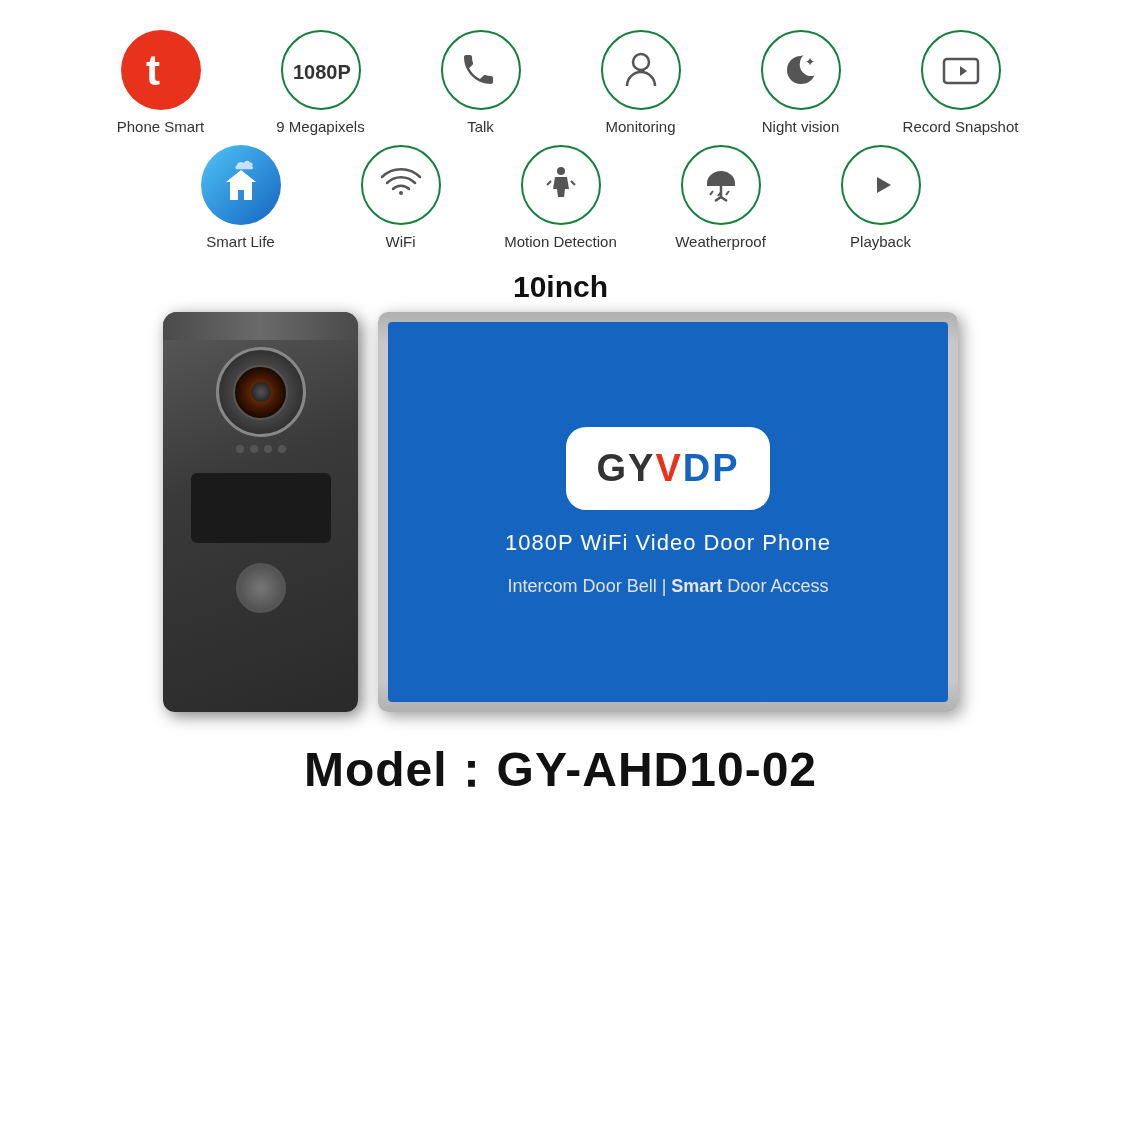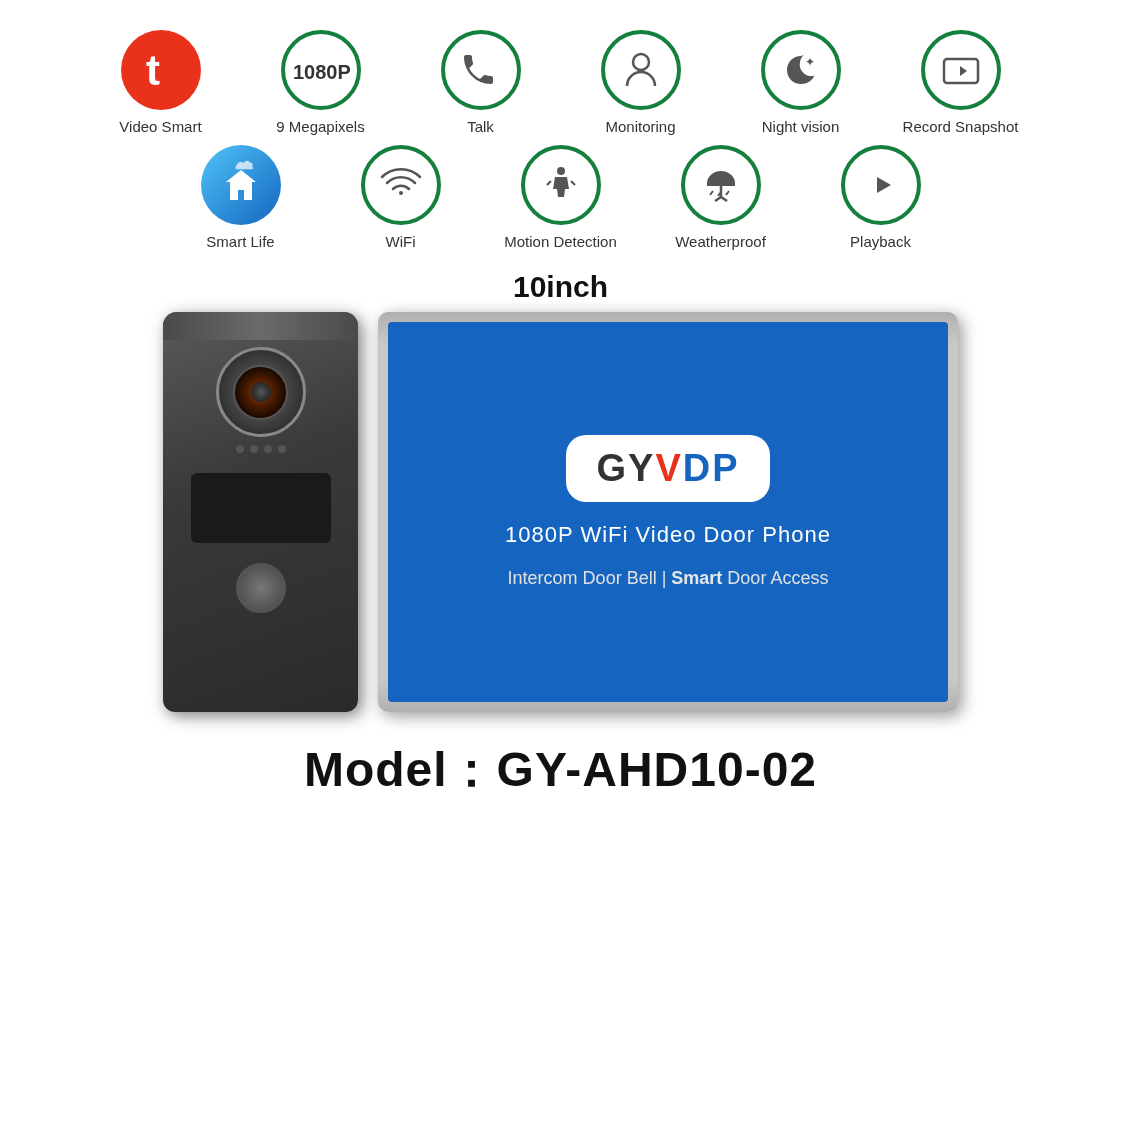--- a/index.html
+++ b/index.html
@@ -44,21 +44,21 @@
       flex-direction: column;
       align-items: center;
       width: 160px;
       gap: 8px;
     }
 
     .feature-icon-wrap {
       width: 80px;
       height: 80px;
       border-radius: 50%;
-      border: 4px solid #15803d;
+      border: 2px solid #15803d;
       display: flex;
       align-items: center;
       justify-content: center;
       font-size: 32px;
     }
 
     .feature-icon-wrap.tuya {
       border: none;
       background: #e8321c;
       color: white;
@@ -203,21 +203,21 @@
       display: flex;
       flex-direction: column;
       align-items: center;
       justify-content: center;
       gap: 20px;
     }
 
     .monitor-logo {
       background: white;
       border-radius: 20px;
-      padding: 12px 30px;
+      padding: 20px 30px;
       display: flex;
       align-items: center;
     }
 
     .logo-text {
       font-size: 38px;
       font-weight: bold;
       color: #1565c0;
       letter-spacing: 2px;
     }
@@ -264,21 +264,21 @@
   <div class="features-section">
 
     <div class="features-row">
 
       <div class="feature-item">
         <div class="feature-icon-wrap tuya">
           <svg width="50" height="50" viewBox="0 0 50 50">
             <text x="10" y="40" font-size="42" font-weight="bold" fill="white" font-family="Arial">t</text>
           </svg>
         </div>
-        <span class="feature-label">Video Smart</span>
+        <span class="feature-label">Phone Smart</span>
       </div>
 
       <div class="feature-item">
         <div class="feature-icon-wrap">
           <svg width="60" height="30" viewBox="0 0 60 30">
             <text x="2" y="24" font-size="20" font-weight="bold" fill="#333" font-family="Arial">1080P</text>
           </svg>
         </div>
         <span class="feature-label">9 Megapixels</span>
       </div>

